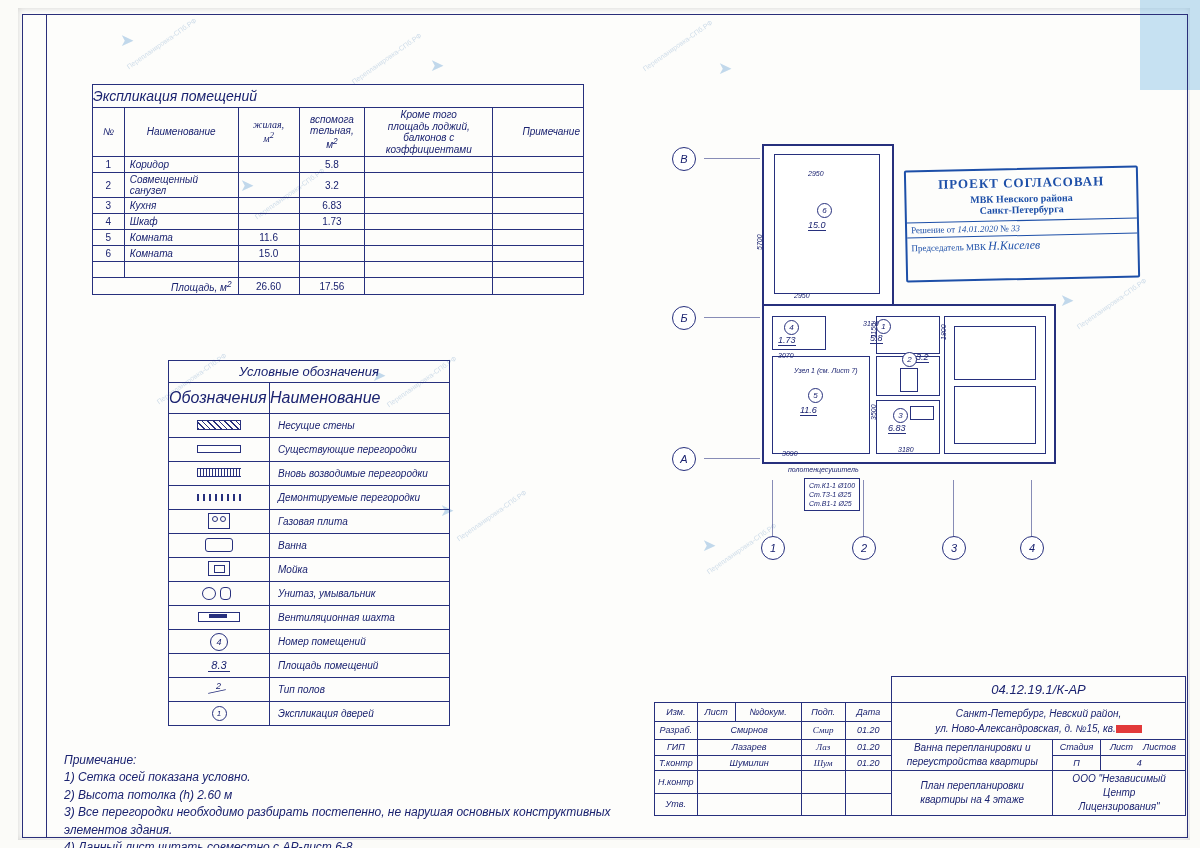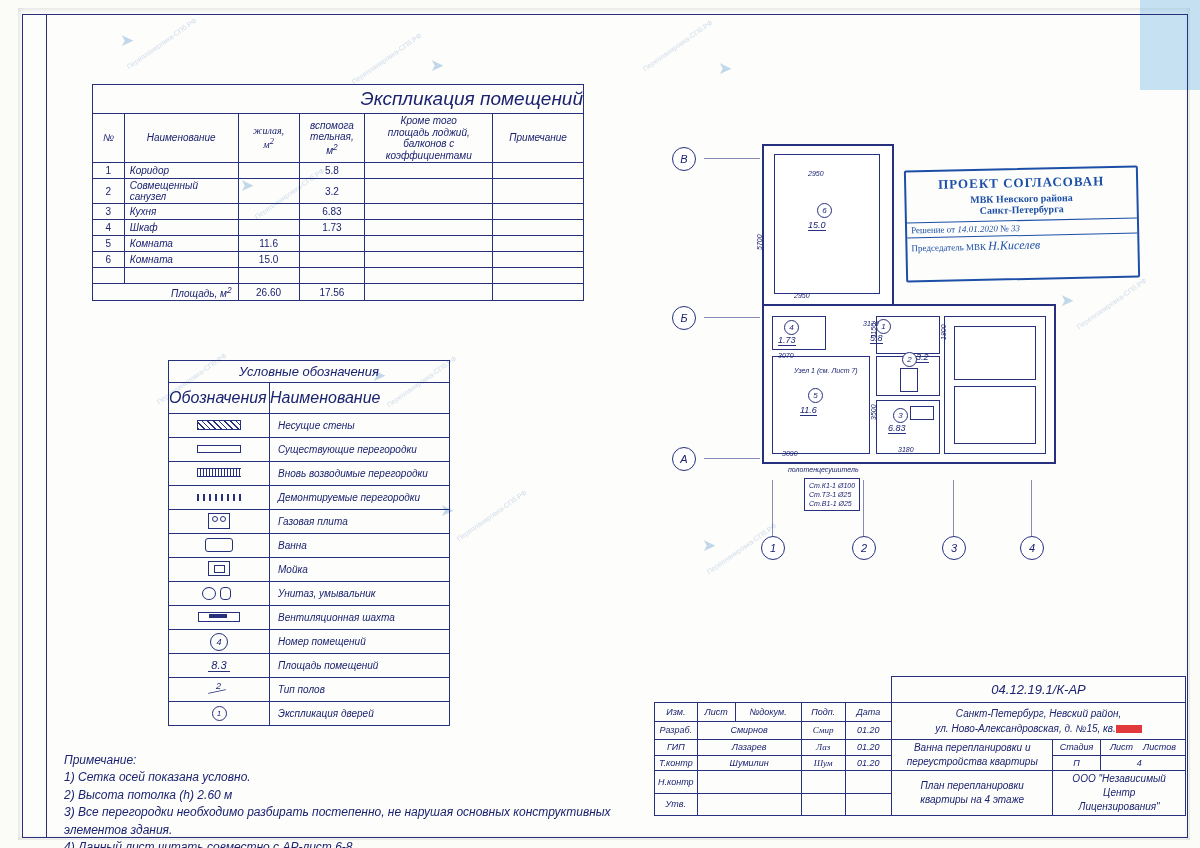--- a/index.html
+++ b/index.html
@@ -31,21 +31,21 @@
     position:absolute;right:0;top:0;width:60px;height:90px;
     background:rgba(130,190,230,.45);
   }
   
   table{border-collapse:collapse;}
   .tbl td,.tbl th{border:1px solid #27307d;font-size:10px;color:#1b2370;padding:1px 3px;font-weight:normal;}
 
   
   #exp-table{position:absolute;left:92px;top:84px;width:492px;}
   #exp-table table{width:492px;}
-  #exp-table .hdr-title{text-align:right;font-style:italic;font-size:19px;padding:3px 0;}
+  #exp-table .hdr-title{text-align:left;font-style:italic;font-size:14px;padding:3px 0;}
   #exp-table .col-hdr{text-align:center;font-style:italic;height:42px;vertical-align:middle;font-size:10px;line-height:1.15;}
   #exp-table td.c{text-align:center;}
   #exp-table td.l{text-align:left;padding-left:5px;font-style:italic;}
   #exp-table td.r{text-align:right;padding-right:6px;font-style:italic;}
   #exp-table .rowh{height:16px;}
 
   
   #legend{position:absolute;left:168px;top:360px;width:282px;}
   #legend table{width:282px;}
   #legend .lg-title{text-align:center;font-style:italic;font-size:13px;padding:3px 0;}
@@ -173,21 +173,21 @@
           <span>вспомога</span><br>
           <span>тельная,</span><br>
           <span>м</span><sup>2</sup>
         </td>
         <td class="col-hdr" style="width:124px;">
           <span>Кроме того</span><br>
           <span>площадь лоджий,</span><br>
           <span>балконов с</span><br>
           <span>коэффициентами</span>
         </td>
-        <td class="col-hdr" style="width:86px;">Примечание</td>
+        <td class="col-hdr" style="width:86px;text-align:right;">Примечание</td>
       </tr>
 
       <tr class="rowh">
         <td class="c">1</td>
         <td class="l">Коридор</td>
         <td class="c"></td>
         <td class="c">5.8</td>
         <td class="c"></td>
         <td class="c"></td>
       </tr>

